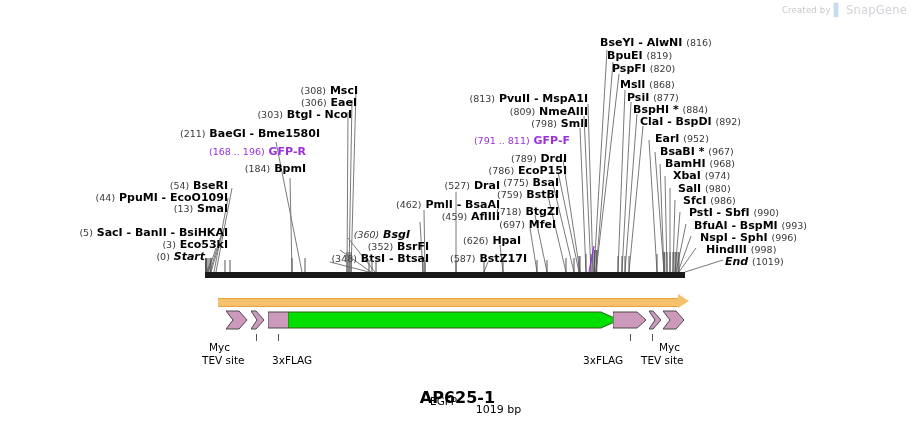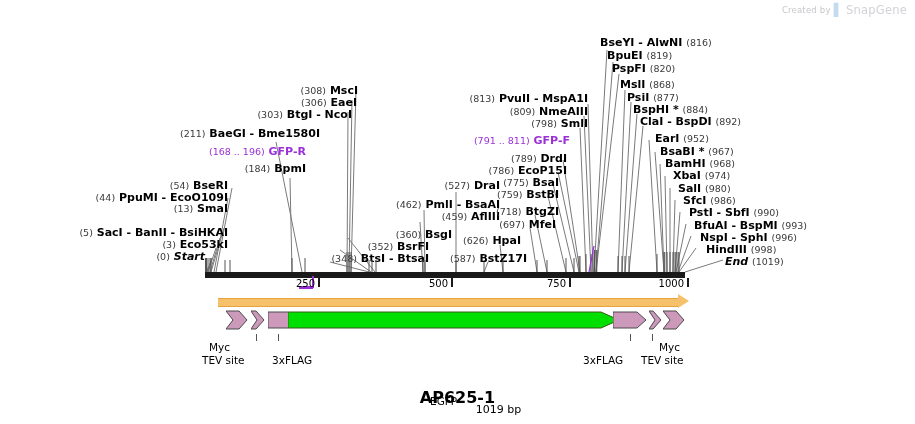--- a/index.html
+++ b/index.html
@@ -288,21 +288,21 @@
     </div>
 
     <div class="lbl right" style="left:429px; top:253px;">
       <span class="pos">(348)</span>
       <span>BtsI  -  BtsaI</span>
     </div>
     <div class="lbl right" style="left:429px; top:241px;">
       <span class="pos">(352)</span>
       <span>BsrFI</span>
     </div>
-    <div class="lbl right" style="left:452px; top:229px;">
+    <div class="lbl right" style="left:410px; top:229px;font-style:italic;">
       <span class="pos">(360)</span>
       <span>BsgI</span>
     </div>
 
     <div class="lbl right" style="left:500px; top:211px;">
       <span class="pos">(459)</span>
       <span>AflIII</span>
     </div>
     <div class="lbl right" style="left:500px; top:199px;">
       <span class="pos">(462)</span>
@@ -492,36 +492,20 @@
       <line x1="678" y1="12" x2="678" y2="32"></line>
       <line x1="679" y1="12" x2="679" y2="32"></line>
     </g>
     <g stroke="#9b30d9" stroke-width="1.3">
       <line x1="594" y1="6" x2="589" y2="32"></line>
     </g>
   </svg>
 
   <div class="seqline"></div>
 
-  <div class="ruler">
-    <div class="gfp-tail" style="left:312px;"></div>
-    <div class="gfp-mark" style="left:299px; width:14px;"></div>
-
-    <div class="tick" style="left:318px;"></div>
-    <div class="ticklabel" style="left:318px;">250</div>
-
-    <div class="tick" style="left:451px;"></div>
-    <div class="ticklabel" style="left:451px;">500</div>
-
-    <div class="tick" style="left:569px;"></div>
-    <div class="ticklabel" style="left:569px;">750</div>
-
-    <div class="tick" style="left:687px;"></div>
-    <div class="ticklabel" style="left:687px;">1000</div>
-  </div>
 
   <div class="orf"></div>
   <div class="orf-head"></div>
 
   <div class="features">
 
     <div class="feat" style="left:226px;">
       <svg width="22" height="24" viewBox="0 0 22 24">
         <polygon points="0,3 13,3 21,12 13,21 0,21 7,12" fill="#cc99bb" stroke="#4a4a4a" stroke-width="1"></polygon>
       </svg>

